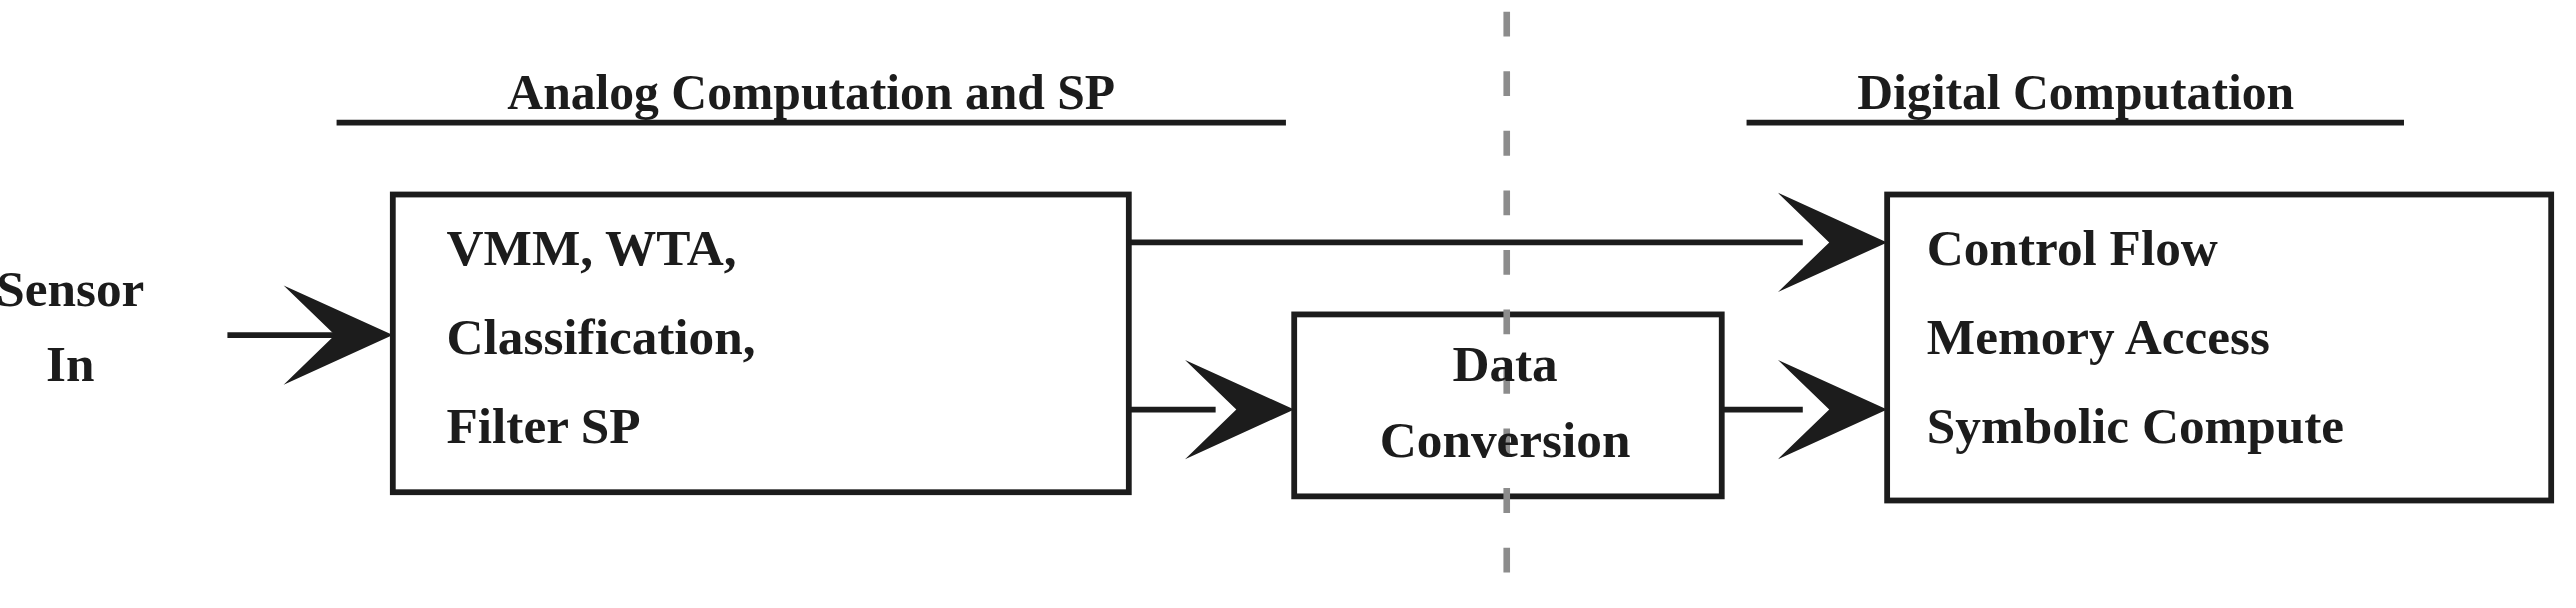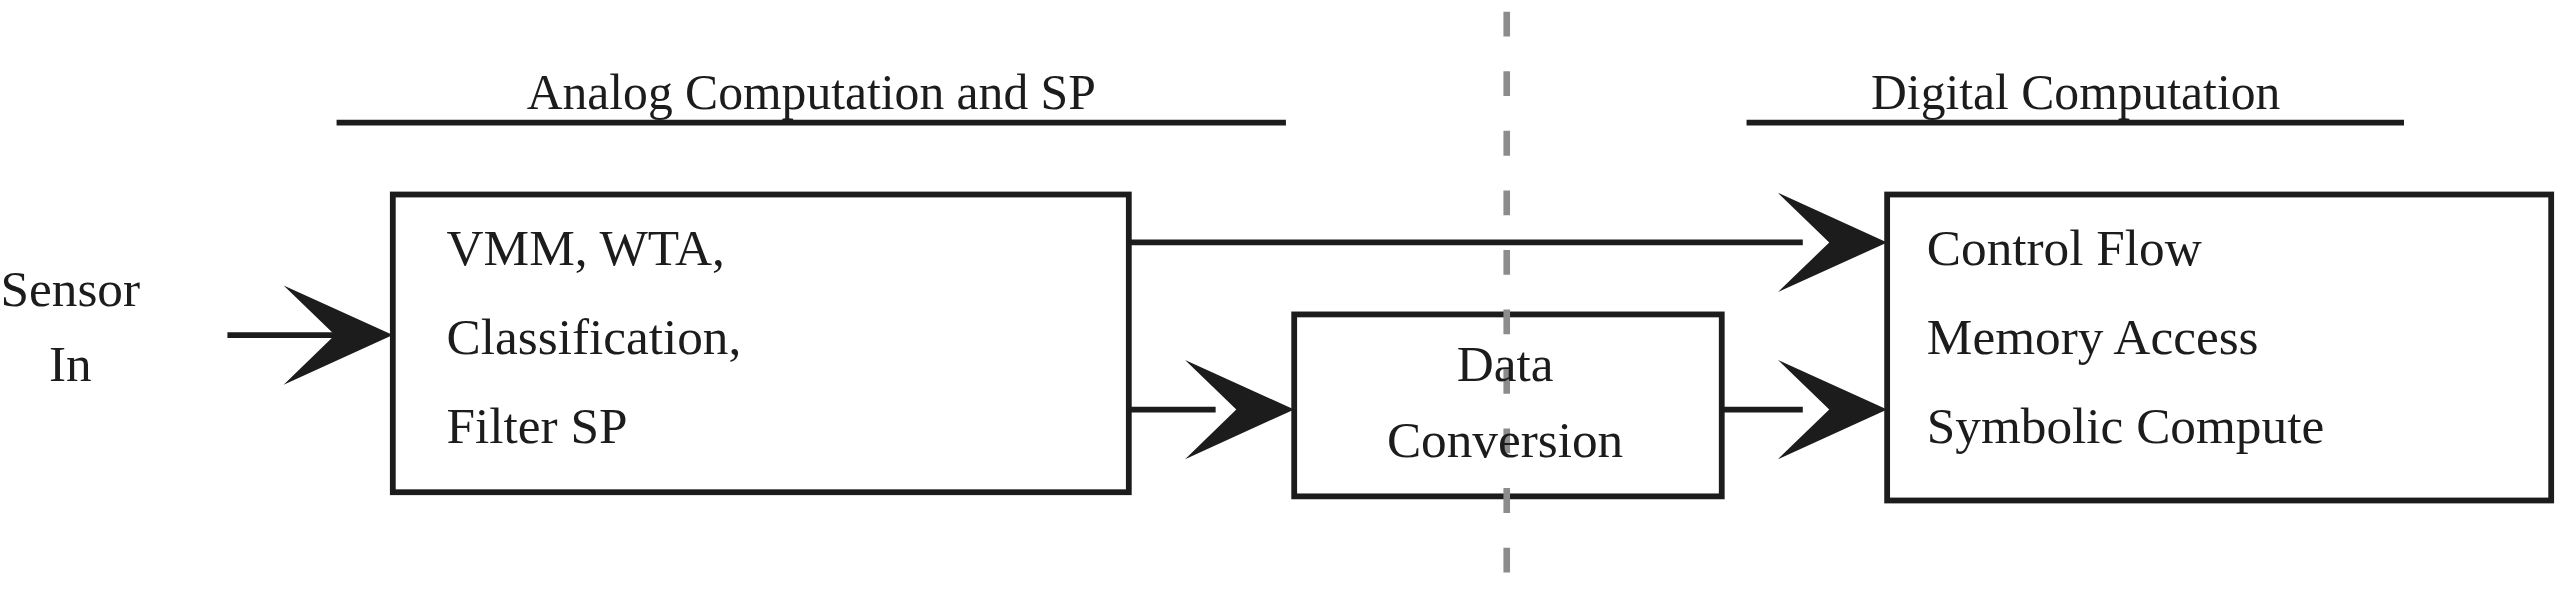--- a/index.html
+++ b/index.html
@@ -10,20 +10,21 @@
   }
   body {
     font-family: "Liberation Serif", "DejaVu Serif", serif;
   }
   #diagram-root {
     position: relative;
     width: 2576px;
     height: 609px;
     background: #ffffff;
     overflow: hidden;
+    font-weight: bold;
   }
   svg#diagram-svg {
     position: absolute;
     left: 0;
     top: 0;
     width: 2576px;
     height: 609px;
     display: block;
   }
   .dgm-text {

